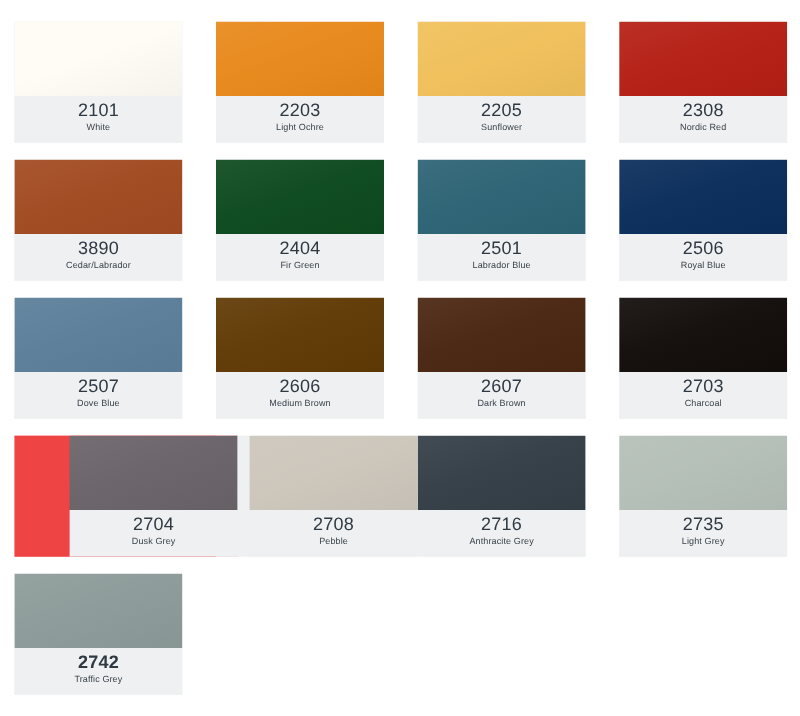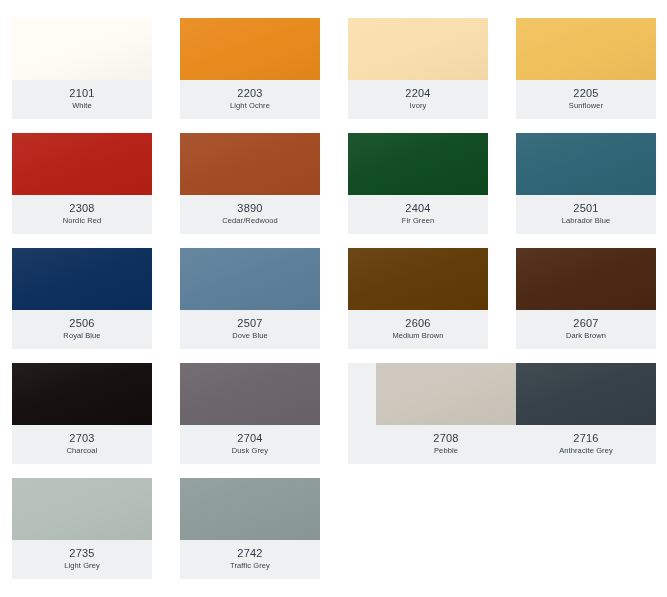--- a/index.html
+++ b/index.html
@@ -50,21 +50,21 @@
     flex:1 1 auto;
     background:#eef0f1;
     display:flex;
     flex-direction:column;
     align-items:center;
     justify-content:center;
     gap:3px;
     padding-bottom:2px;
   }
   .swatch-code{
-    font-size:11px;
+    font-size:15px;
     line-height:10px;
     color:#2f3944;
     letter-spacing:0.2px;
   }
   .swatch-name{
     font-size:7.5px;
     line-height:9px;
     color:#3a424b;
     letter-spacing:0.1px;
     text-align:center;
@@ -82,46 +82,39 @@
         <div class="swatch-name" style="color: rgb(58, 66, 75);">White</div>
       </div>
     </div>
     <div class="swatch-card" style="background: rgb(238, 240, 241);">
       <div class="swatch-color" style="background-color: rgb(232, 137, 27);"></div>
       <div class="swatch-label">
         <div class="swatch-code" style="color: rgb(47, 57, 68);">2203</div>
         <div class="swatch-name" style="color: rgb(58, 66, 75);">Light Ochre</div>
       </div>
     </div>
-    <div class="swatch-card" style="background: rgb(238, 240, 241);">
-      <div class="swatch-color" style="background-color: rgb(250, 223, 173);"></div>
-      <div class="swatch-label">
-        <div class="swatch-code" style="color: rgb(47, 57, 68);">2204</div>
-        <div class="swatch-name" style="color: rgb(58, 66, 75);">Ivory</div>
-      </div>
-    </div>
     <div class="swatch-card" style="background: rgb(238, 240, 241); justify-content: flex-end;">
       <div class="swatch-color" style="background-color: rgb(240, 192, 90);"></div>
       <div class="swatch-label">
         <div class="swatch-code" style="color: rgb(47, 57, 68);">2205</div>
         <div class="swatch-name" style="color: rgb(58, 66, 75);">Sunflower</div>
       </div>
     </div>
     <div class="swatch-card" style="background: rgb(238, 240, 241);">
       <div class="swatch-color" style="background-color: rgb(181, 31, 20);"></div>
       <div class="swatch-label">
         <div class="swatch-code" style="color: rgb(47, 57, 68);">2308</div>
         <div class="swatch-name" style="color: rgb(58, 66, 75);">Nordic Red</div>
       </div>
     </div>
     <div class="swatch-card" style="background: rgb(238, 240, 241);">
       <div class="swatch-color" style="background-color: rgb(162, 74, 33);"></div>
       <div class="swatch-label">
         <div class="swatch-code" style="color: rgb(47, 57, 68);">3890</div>
-        <div class="swatch-name" style="color: rgb(58, 66, 75);">Cedar/Redwood</div>
+        <div class="swatch-name" style="color: rgb(58, 66, 75);">Cedar/Labrador</div>
       </div>
     </div>
     <div class="swatch-card" style="background: rgb(238, 240, 241);">
       <div class="swatch-color" style="background-color: rgb(13, 74, 30);"></div>
       <div class="swatch-label">
         <div class="swatch-code" style="color: rgb(47, 57, 68);">2404</div>
         <div class="swatch-name" style="color: rgb(58, 66, 75);">Fir Green</div>
       </div>
     </div>
     <div class="swatch-card" style="background: rgb(238, 240, 241);">
@@ -159,21 +152,21 @@
         <div class="swatch-name" style="color: rgb(58, 66, 75);">Dark Brown</div>
       </div>
     </div>
     <div class="swatch-card" style="background: rgb(238, 240, 241);">
       <div class="swatch-color" style="background-color: rgb(18, 13, 10);"></div>
       <div class="swatch-label">
         <div class="swatch-code" style="color: rgb(47, 57, 68);">2703</div>
         <div class="swatch-name" style="color: rgb(58, 66, 75);">Charcoal</div>
       </div>
     </div>
-    <div class="swatch-card" style="background: #a3a3a3;">
+    <div class="swatch-card" style="background: #ef4444; padding-left: 46px;">
       <div class="swatch-color" style="background-color: rgb(106, 99, 105);"></div>
       <div class="swatch-label">
         <div class="swatch-code" style="color: rgb(47, 57, 68);">2704</div>
         <div class="swatch-name" style="color: rgb(58, 66, 75);">Dusk Grey</div>
       </div>
     </div>
     <div class="swatch-card" style="background: rgb(238, 240, 241); padding-left: 28px;">
       <div class="swatch-color" style="background-color: rgb(204, 198, 187);"></div>
       <div class="swatch-label">
         <div class="swatch-code" style="color: rgb(47, 57, 68);">2708</div>
@@ -190,17 +183,17 @@
     <div class="swatch-card" style="background: rgb(238, 240, 241);">
       <div class="swatch-color" style="background-color: rgb(180, 191, 183);"></div>
       <div class="swatch-label">
         <div class="swatch-code" style="color: rgb(47, 57, 68);">2735</div>
         <div class="swatch-name" style="color: rgb(58, 66, 75);">Light Grey</div>
       </div>
     </div>
     <div class="swatch-card" style="background: rgb(238, 240, 241);">
       <div class="swatch-color" style="background-color: rgb(140, 155, 153);"></div>
       <div class="swatch-label">
-        <div class="swatch-code" style="color: rgb(47, 57, 68);">2742</div>
+        <div class="swatch-code" style="color: rgb(47, 57, 68); font-weight: bold;">2742</div>
         <div class="swatch-name" style="color: rgb(58, 66, 75);">Traffic Grey</div>
       </div>
     </div>
   </div>
 
 </body></html>

